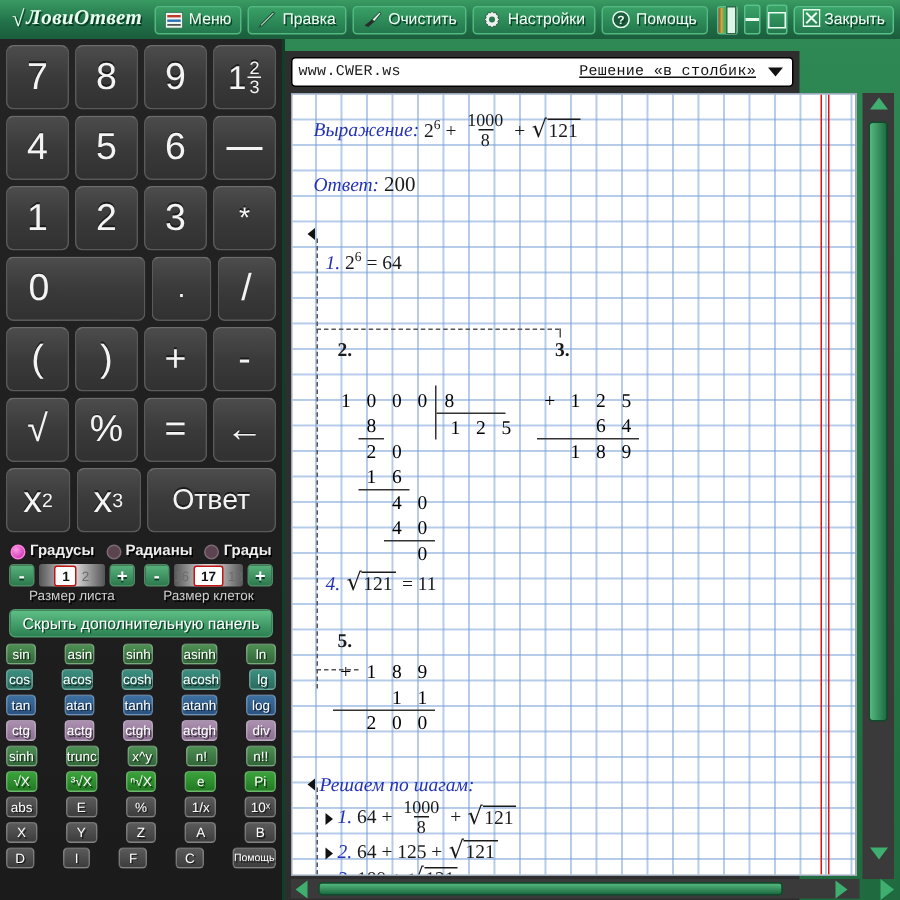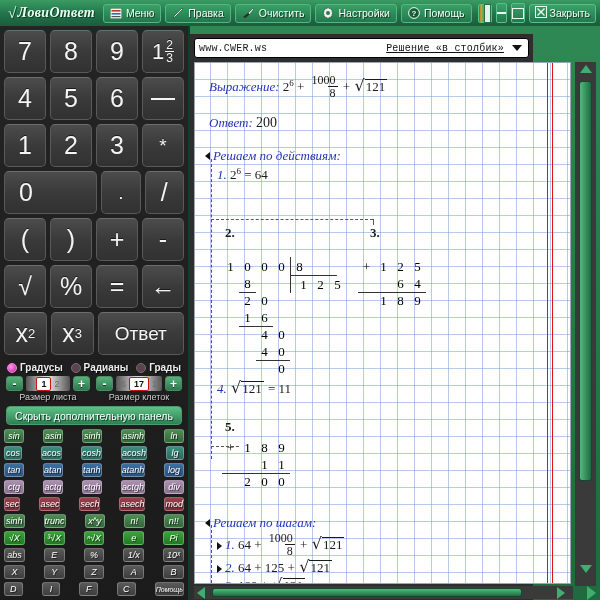--- a/index.html
+++ b/index.html
@@ -80,21 +80,21 @@
   .ticker .cur{border:1px solid #c21414;background:#fff;color:#111;font-weight:bold;
     padding:0 4px;border-radius:2px;font-size:9px;line-height:12px;}
   .spinlabel{text-align:center;color:#cfcfcf;font-size:9px;margin-top:1px;text-shadow:1px 1px 0 #000;}
 
   .hidepanel{margin:4px 2px 4px 2px;height:19px;border-radius:4px;
     border:1px solid #4d9a6c;background:linear-gradient(#5fbf86,#2c8152);
     color:#ffffff;font-size:10.5px;display:flex;align-items:center;justify-content:center;
     text-shadow:1px 1px 0 #0c3f28;box-sizing:border-box;}
 
   
-  .fnrow{display:flex;gap:19px;margin-bottom:3px;font-style:italic;}
+  .fnrow{display:flex;gap:19px;margin-bottom:3px;}
   .fn{flex:1;height:14px;border-radius:3px;font-size:9px;color:#fff;
     display:flex;align-items:center;justify-content:center;box-sizing:border-box;
     border:1px solid rgba(255,255,255,.25);text-shadow:1px 1px 0 rgba(0,0,0,.6);
     line-height:1;}
   .fn.tiny{font-size:7px;}
 
   
   #right{position:absolute;left:190px;top:34px;width:343px;height:574px;
     background:#2e2e2e;box-sizing:border-box;padding:4px;}
   #urlbar{height:20px;background:#fff;border:1px solid #000;border-radius:3px;
@@ -122,21 +122,21 @@
     background:linear-gradient(90deg,#54b97e,#1d6b41);border:1px solid #0f4a2c;box-sizing:border-box;}
   .thumbh{position:absolute;top:2px;height:9px;border-radius:3px;
     background:linear-gradient(#54b97e,#1d6b41);border:1px solid #0f4a2c;box-sizing:border-box;}
   .tri{width:0;height:0;}
 
   
   .ws{position:absolute;font-family:"Liberation Serif",serif;color:#1a1a1a;font-size:13px;}
   .blue{color:#2433b5;}
   .ital{font-style:italic;}
   .bld{font-weight:normal;}
-  .frac{display:inline-flex;flex-direction:column;align-items:flex-end;vertical-align:middle;
+  .frac{display:inline-flex;flex-direction:column;align-items:center;vertical-align:middle;
     line-height:1.03;margin:0 2px;position:relative;top:-1px;}
   .frac .n{padding:0 2px;font-size:12px;}
   .frac .d{padding:0 2px;font-size:12px;border-top:1.4px solid #1a1a1a;}
   .sqrt{display:inline-flex;align-items:flex-start;margin:0 1px;}
   .sqrt .sym{font-size:16px;line-height:13px;font-family:"DejaVu Sans",sans-serif;}
   .sqrt .rad{border-top:1.3px solid #1a1a1a;padding:0 2px 0 1px;line-height:14px;font-size:13px;}
   sup.p{font-size:9px;vertical-align:super;}
   .cellrow{position:absolute;display:flex;}
   .cellrow span{width:17px;text-align:center;font-size:13px;font-family:"Liberation Serif",serif;}
   .rule{position:absolute;height:1.4px;background:#333;}
@@ -366,27 +366,20 @@
         <div class="fn" style="background:linear-gradient(#3c6f9f,#2a5280)">log</div>
       </div>
       <div class="fnrow">
         <div class="fn" style="background:linear-gradient(#ab90b0,#8a6f90)">ctg</div>
         <div class="fn" style="background:linear-gradient(#ab90b0,#8a6f90)">actg</div>
         <div class="fn" style="background:linear-gradient(#ab90b0,#8a6f90)">ctgh</div>
         <div class="fn" style="background:linear-gradient(#ab90b0,#8a6f90)">actgh</div>
         <div class="fn" style="background:linear-gradient(#ab90b0,#8a6f90)">div</div>
       </div>
       <div class="fnrow">
-        <div class="fn" style="background:linear-gradient(#99404c,#742e38)">sec</div>
-        <div class="fn" style="background:linear-gradient(#99404c,#742e38)">asec</div>
-        <div class="fn" style="background:linear-gradient(#99404c,#742e38)">sech</div>
-        <div class="fn" style="background:linear-gradient(#99404c,#742e38)">asech</div>
-        <div class="fn" style="background:linear-gradient(#99404c,#742e38)">mod</div>
-      </div>
-      <div class="fnrow">
         <div class="fn" style="background:linear-gradient(#4d8f52,#33663a)">sinh</div>
         <div class="fn" style="background:linear-gradient(#4d8f52,#33663a)">trunc</div>
         <div class="fn" style="background:linear-gradient(#4d8f52,#33663a)">x^y</div>
         <div class="fn" style="background:linear-gradient(#4d8f52,#33663a)">n!</div>
         <div class="fn" style="background:linear-gradient(#4d8f52,#33663a)">n!!</div>
       </div>
       <div class="fnrow">
         <div class="fn" style="background:linear-gradient(#3aa33a,#227a22)">√X</div>
         <div class="fn" style="background:linear-gradient(#3aa33a,#227a22)">³√X</div>
         <div class="fn" style="background:linear-gradient(#3aa33a,#227a22)">ⁿ√X</div>
@@ -448,21 +441,21 @@
               </span>
           </span>
         </div>
 
         <div class="ws" style="left:14px;top:52px;">
           <span class="blue ital bld">Ответ:</span>
           <span style="font-size:14px;">200</span>
         </div>
 
         <div class="ws" style="left:10px;top:85px;">
-          <span class="tri-left"></span><span class="blue ital bld" style="font-size:13px;">Решаем по действиям:</span>
+          <span class="tri-left"></span>
         </div>
 
         <div class="ws" style="left:22px;top:103px;">
           <span class="blue ital bld">1.</span>
           <span>2</span><sup class="p">6</sup>
           <span>=</span>
           <span>64</span>
         </div>
 
         <div class="dashv" style="left:16px;top:96px;height:300px;"></div>

